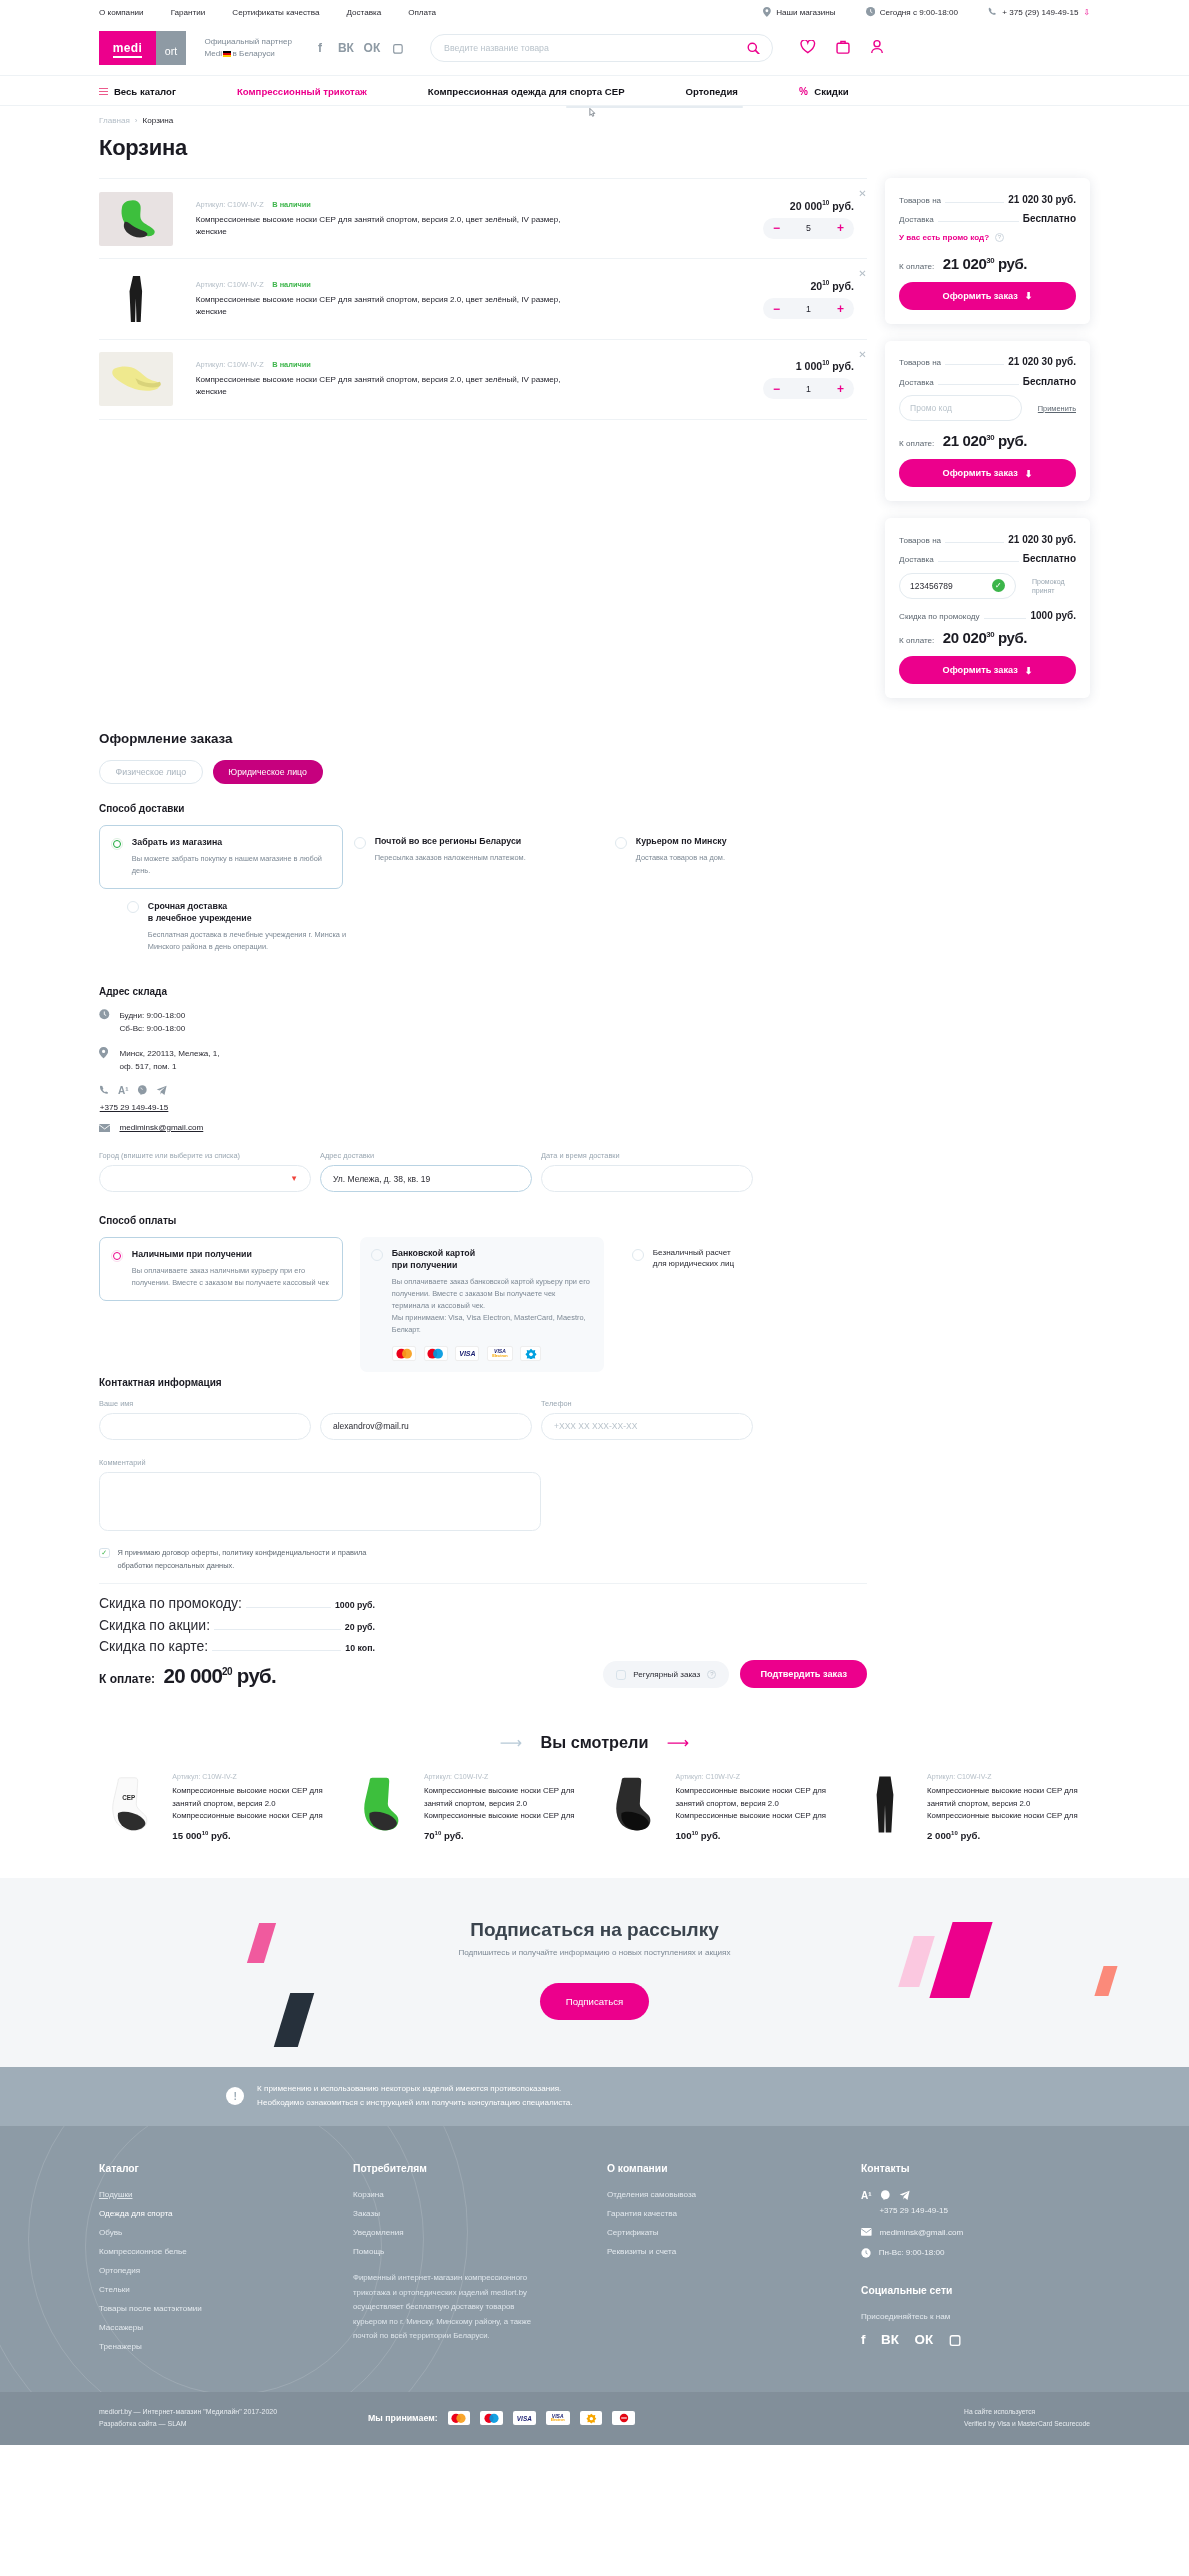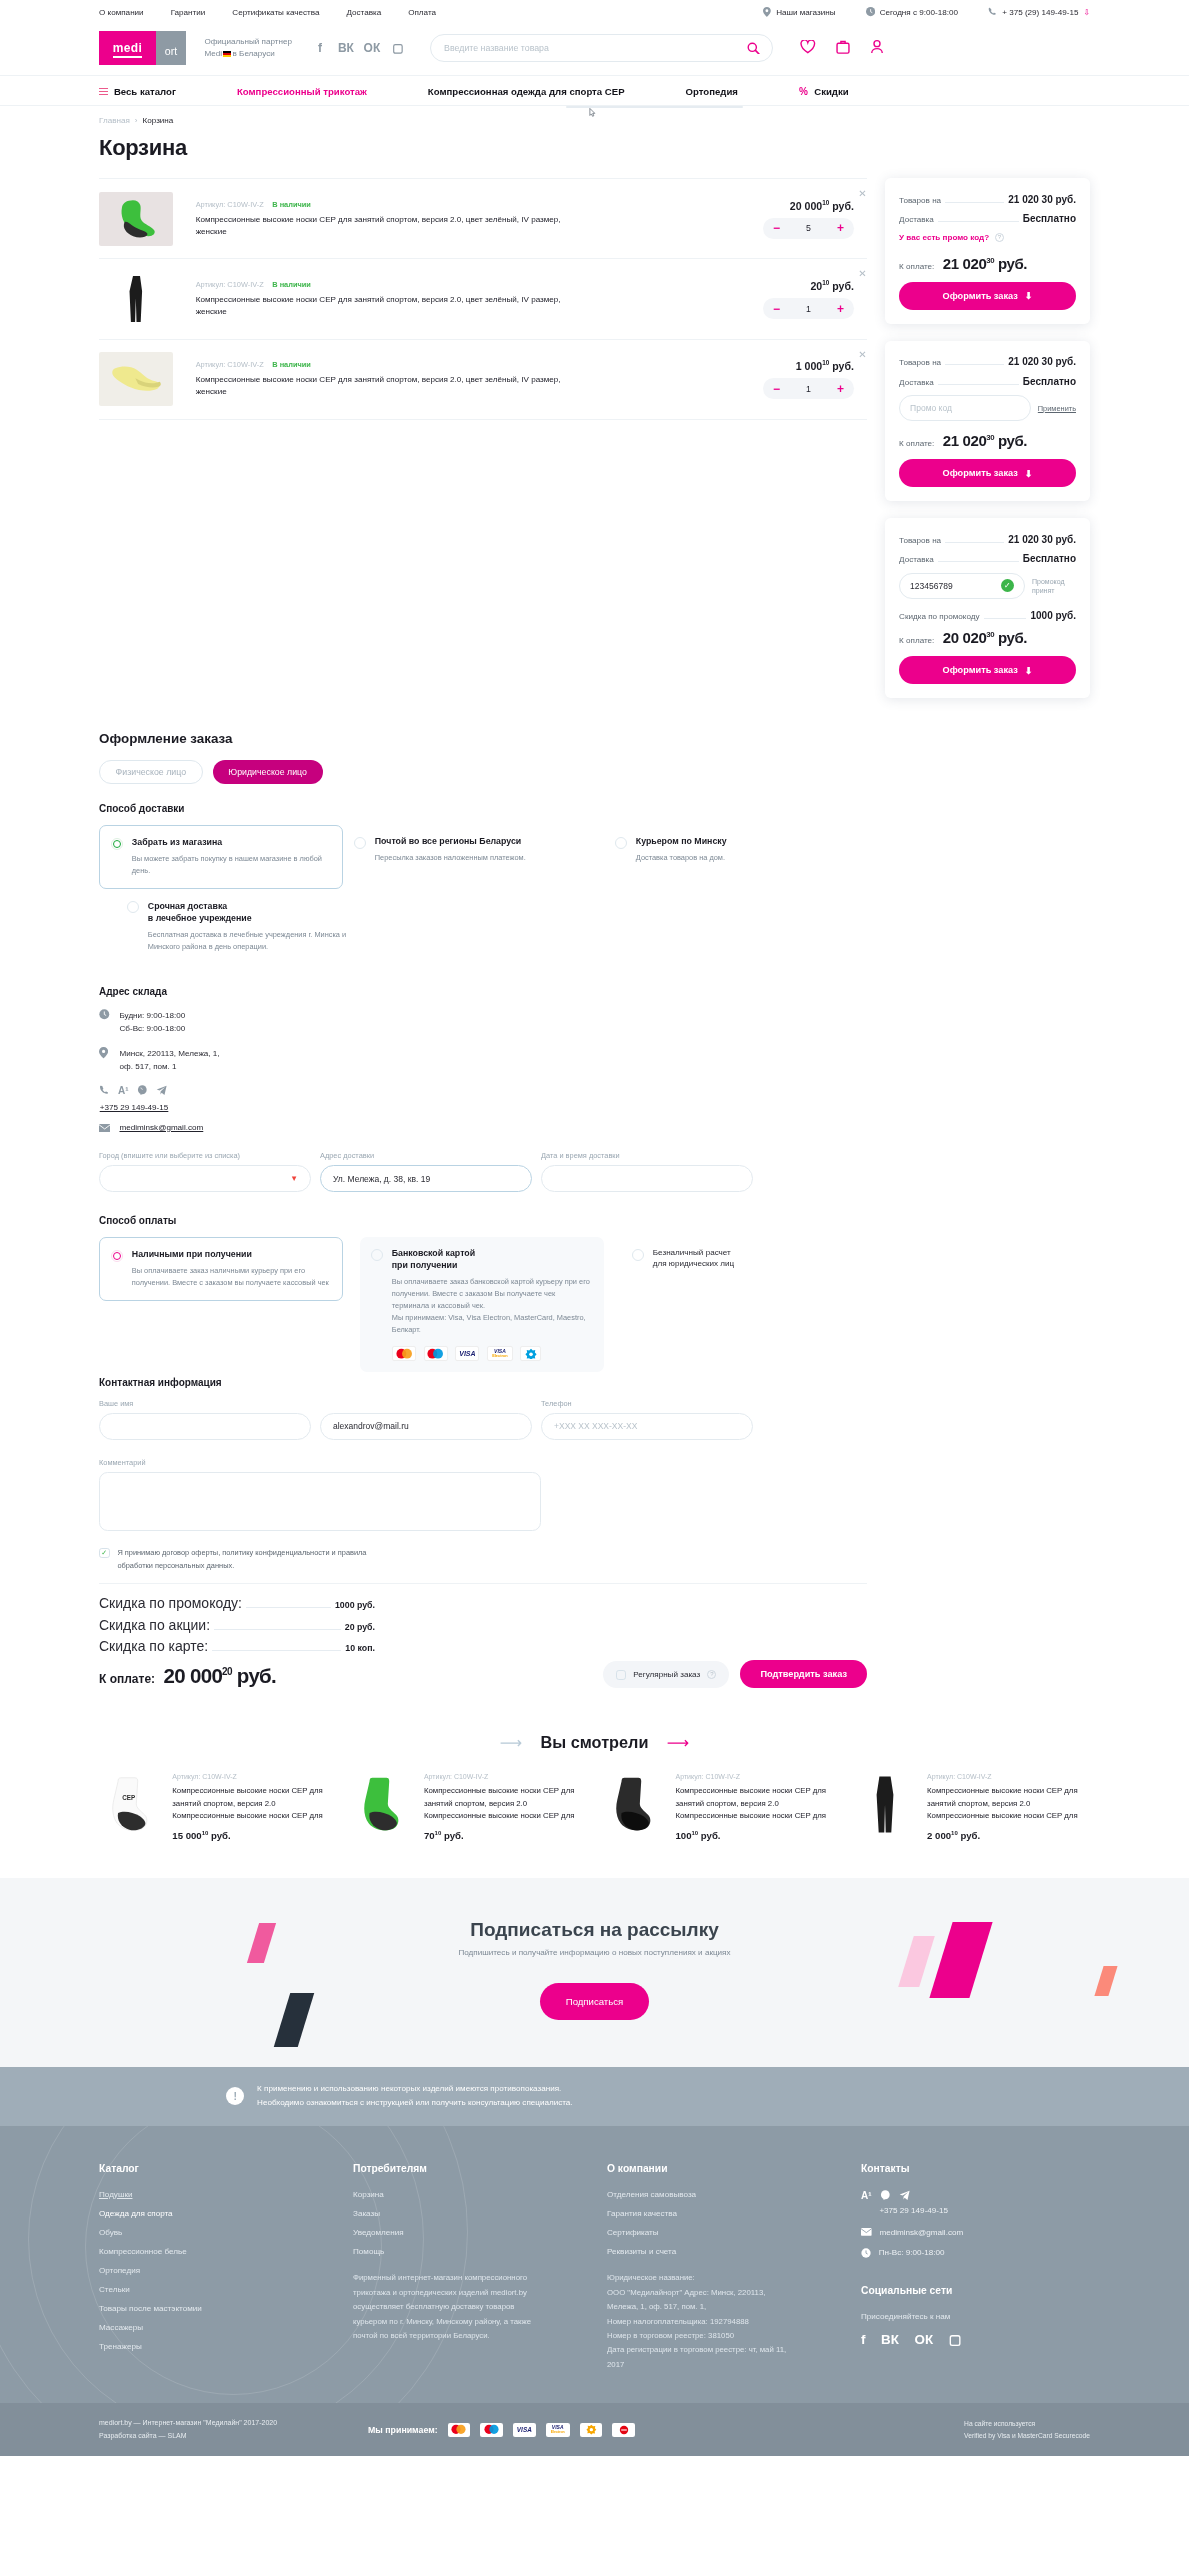--- a/index.html
+++ b/index.html
@@ -82,21 +82,21 @@
 
   
   .summary-col { width: 205px; display: flex; flex-direction: column; gap: 17px; }
   .sum-card { background: #fff; border-radius: 5.7px; box-shadow: 0 1.4px 11.3px rgba(60,80,110,.13); padding: 15.6px 14px 14px; }
   .sum-line { display: flex; align-items: baseline; margin-bottom: 8.5px; }
   .sum-line .lbl { font-size: 8.1px; color: #5c6670; white-space: nowrap; }
   .sum-line .dots { flex: 1; border-bottom: 0.7px solid #e6ecf1; margin: 0 4.2px 2.1px; }
   .sum-line .val { font-size: 10px; font-weight: 700; white-space: nowrap; }
   .promo-q { color: #ec008c; font-size: 8.1px; font-weight: 700; display: flex; align-items: center; gap: 5.7px; margin: 2.8px 0 12.7px; cursor: pointer; }
   .qmark { width: 9.2px; height: 9.2px; border-radius: 50%; border: 0.7px solid #cfd8e0; color: #b4bec7; font-size: 6px; display: flex; align-items: center; justify-content: center; font-weight: 400; }
-  .promo-row { display: flex; align-items: center; gap: 7px; margin: 1.4px 0 11.3px; }
+  .promo-row { display: flex; align-items: center; gap: 16px; margin: 1.4px 0 11.3px; }
   .promo-input { flex: 1; height: 25.5px; border: 0.7px solid #e3eaef; border-radius: 13.4px; display: flex; align-items: center; padding: 0 10px; }
   .promo-input input { border: 0; outline: 0; width: 100%; font-size: 8.5px; color: #2b2b33; background: transparent; font-family: "Liberation Sans", sans-serif; }
   .promo-input input::placeholder { color: #b9c3cb; }
   .promo-apply { font-size: 7.4px; color: #5c6670; text-decoration: underline; cursor: pointer; white-space: nowrap; }
   .promo-ok { font-size: 7px; color: #9aa7b2; line-height: 1.3; width: 44px; }
   .check-green { width: 13.4px; height: 13.4px; border-radius: 50%; background: #3cb54a; color: #fff; display: flex; align-items: center; justify-content: center; font-size: 7.8px; flex: none; }
   .total-line { display: flex; align-items: baseline; gap: 8.5px; margin: 2.8px 0 10px; }
   .total-line .lbl { font-size: 8.1px; color: #5c6670; }
   .total-line .val { font-size: 15px; font-weight: 700; letter-spacing: -0.4px; }
   .total-line .val sup { font-size: 7.8px; }
@@ -830,25 +830,20 @@
         <a>Уведомления</a>
         <a>Помощь</a>
         <div class="fdesc">Фирменный интернет-магазин компрессионного трикотажа и ортопедических изделий mediort.by осуществляет бесплатную доставку товаров курьером по г. Минску, Минскому району, а также почтой по всей территории Беларуси.</div>
       </div>
       <div class="fcol">
         <h4>О компании</h4>
         <a>Отделения самовывоза</a>
         <a>Гарантия качества</a>
         <a>Сертификаты</a>
         <a>Реквизиты и счета</a>
-        <div class="fdesc" style="white-space:pre-line">Юридическое название:
-ООО "Медилайнорт" Адрес: Минск, 220113, Мележа, 1, оф. 517, пом. 1,
-Номер налогоплательщика: 192794888
-Номер в торговом реестре: 381050
-Дата регистрации в торговом реестре: чт, май 11, 2017</div>
       </div>
       <div class="fcol" style="width:170px">
         <h4>Контакты</h4>
         <div class="fmsg">
           <span style="font-weight:700;font-size:10px">A¹</span>
           <svg width="10.6" height="10.6" viewBox="0 0 15 15">
               <ellipse cx="7.5" cy="6.8" rx="6.2" ry="6.4" fill="#fff"></ellipse>
               <path d="M5 12.5v2l2.6-2z" fill="#fff"></path>
             </svg>
           <svg width="11.3" height="10.6" viewBox="0 0 16 15">

